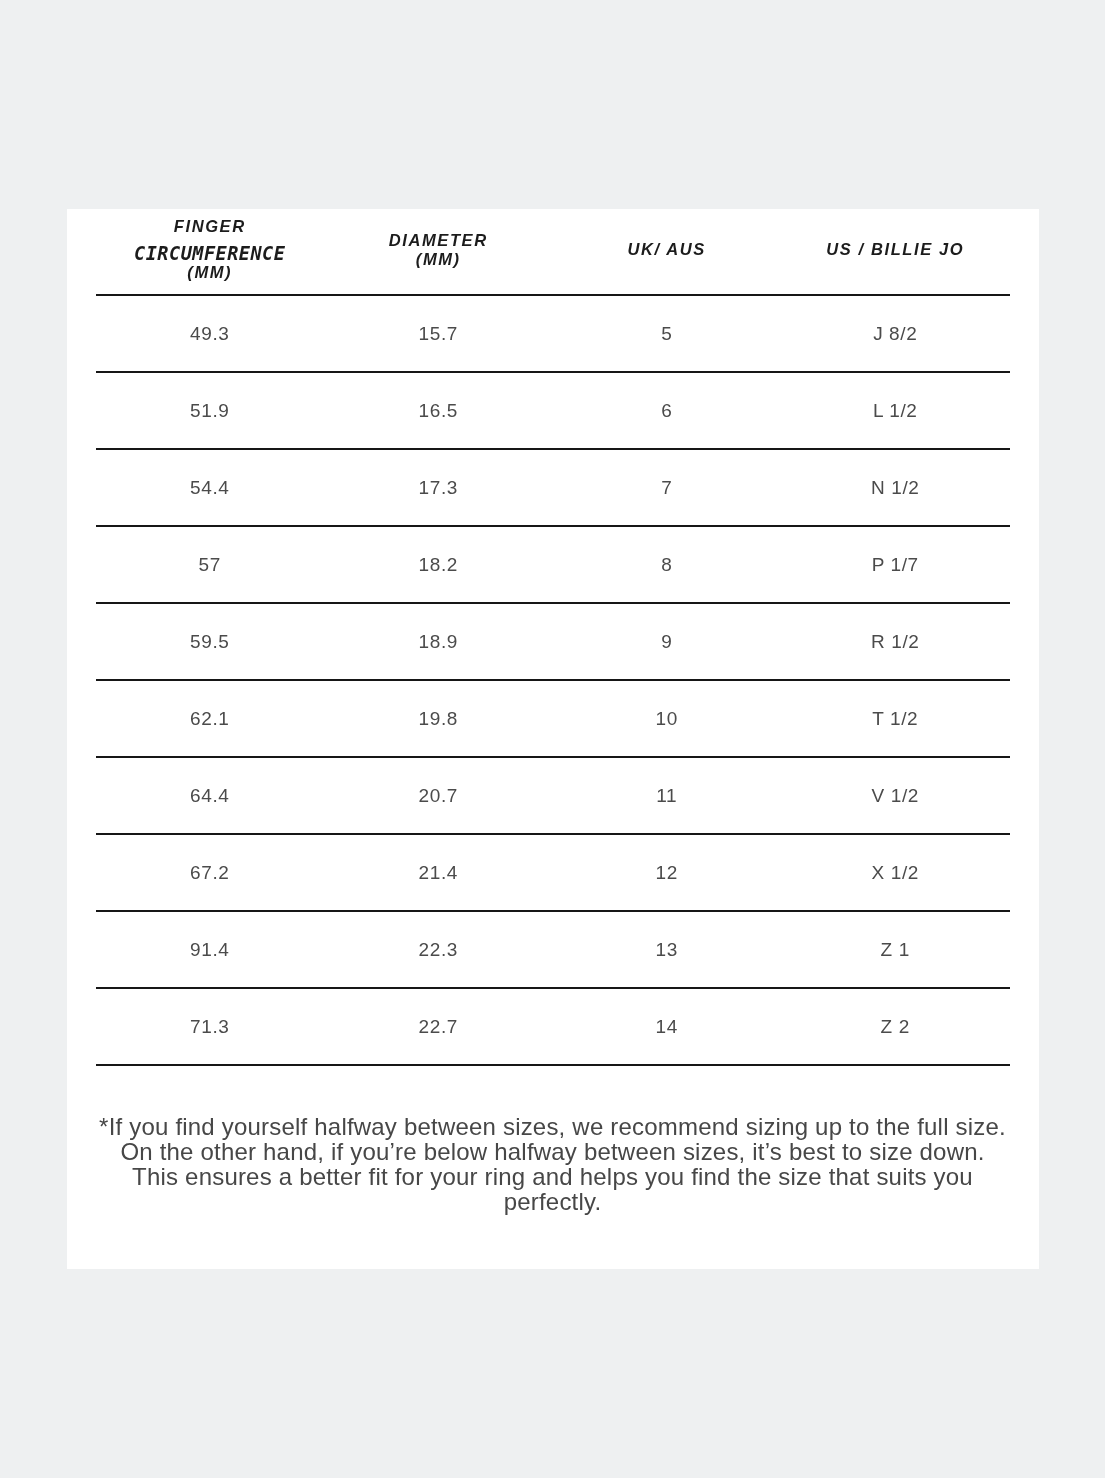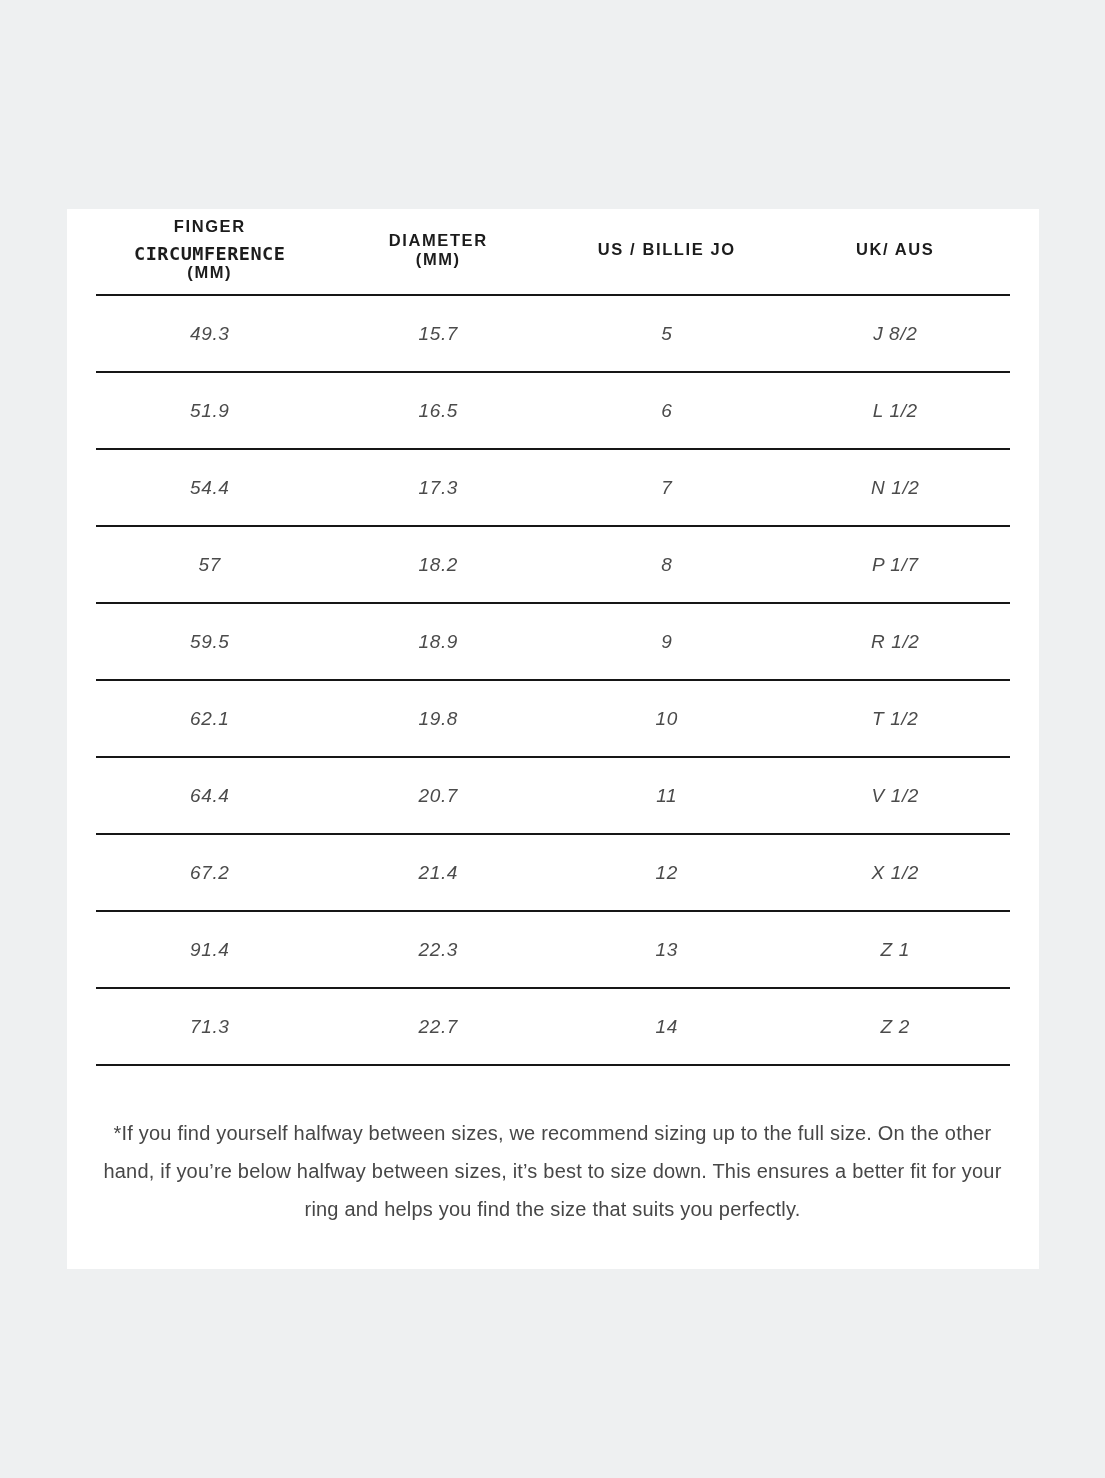--- a/index.html
+++ b/index.html
@@ -24,20 +24,21 @@
     padding: 0 29px 12px 29px;
     min-height: 1060px;
   }
   
   .size-table { width: 100%; }
   .thead {
     display: grid;
     grid-template-columns: repeat(4, 1fr);
     border-bottom: 2px solid #161616;
     min-height: 79px;
+    font-style: italic;
   }
   .hcell {
     display: flex;
     flex-direction: column;
     justify-content: center;
     align-items: center;
     text-align: center;
     padding: 8px 4px 12px 4px;
     color: #1c1c1c;
     font-weight: bold;
@@ -58,55 +59,54 @@
     grid-template-columns: repeat(4, 1fr);
     height: 77px;
     align-items: center;
     border-bottom: 2px solid #161616;
   }
   .tcell {
     text-align: center;
     color: #4b4b4b;
     font-size: 19px;
     letter-spacing: 0.6px;
-    font-style: italic;
   }
   
   .footnote {
     margin: 48px auto 16px auto;
     max-width: 922px;
     text-align: center;
     color: #474747;
-    font-size: 20px;
-    line-height: 38px;
+    font-size: 24px;
+    line-height: 25px;
     letter-spacing: 0.2px;
   }
 </style>
 </head>
 <body>
 
 <div class="page">
   <div class="card">
 
     <div class="size-table">
       <div class="thead" id="thead">
           <div class="hcell hcell-finger-circumference-mm">
             <span class="hline">FINGER</span>
             <span class="hline">CIRCUMFERENCE</span>
             <span class="hline">(MM)</span>
           </div>
           <div class="hcell hcell-diameter-mm">
             <span class="hline">DIAMETER</span>
             <span class="hline">(MM)</span>
           </div>
+          <div class="hcell hcell-uk-aus">
+            <span class="hline">UK/ AUS</span>
+          </div>
           <div class="hcell hcell-us-billie-jo">
             <span class="hline">US / BILLIE JO</span>
-          </div>
-          <div class="hcell hcell-uk-aus">
-            <span class="hline">UK/ AUS</span>
           </div>
         </div>
       <div id="tbody">
           <div class="trow">
             <div class="tcell">49.3</div>
             <div class="tcell">15.7</div>
             <div class="tcell">5</div>
             <div class="tcell">J 8/2</div>
           </div>
           <div class="trow">

